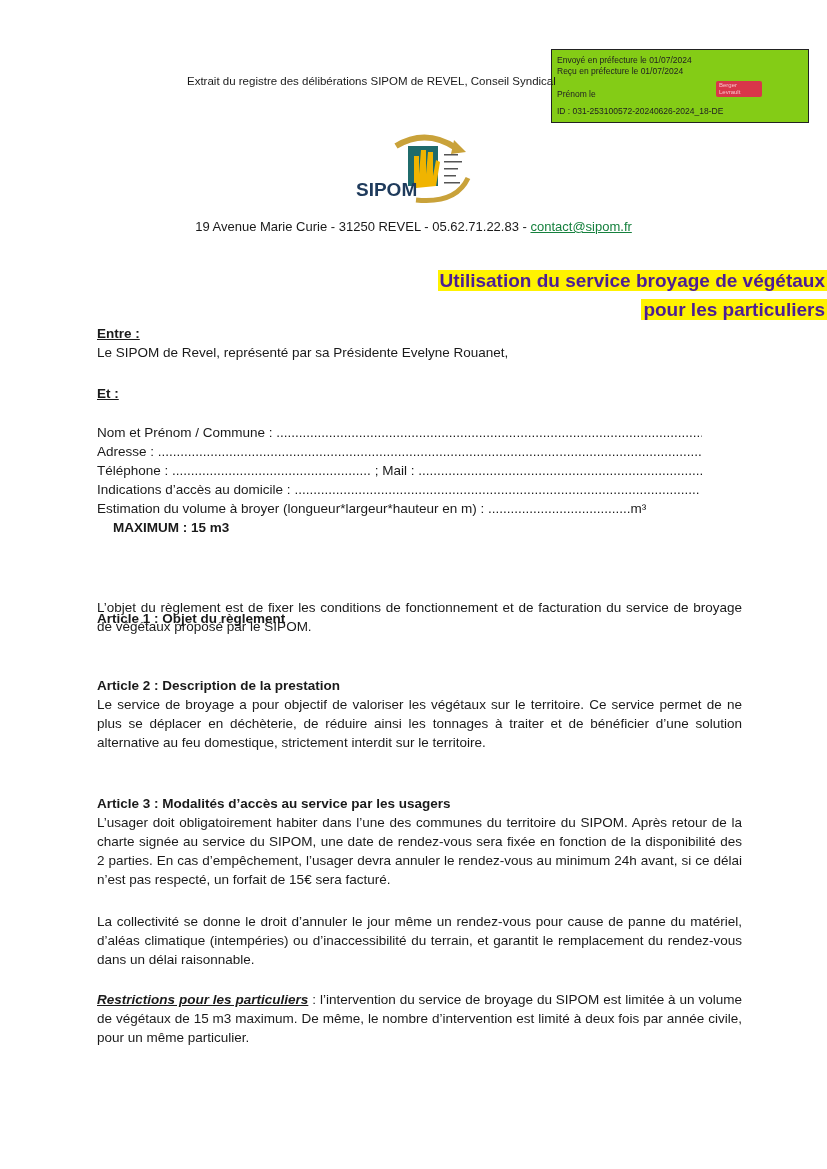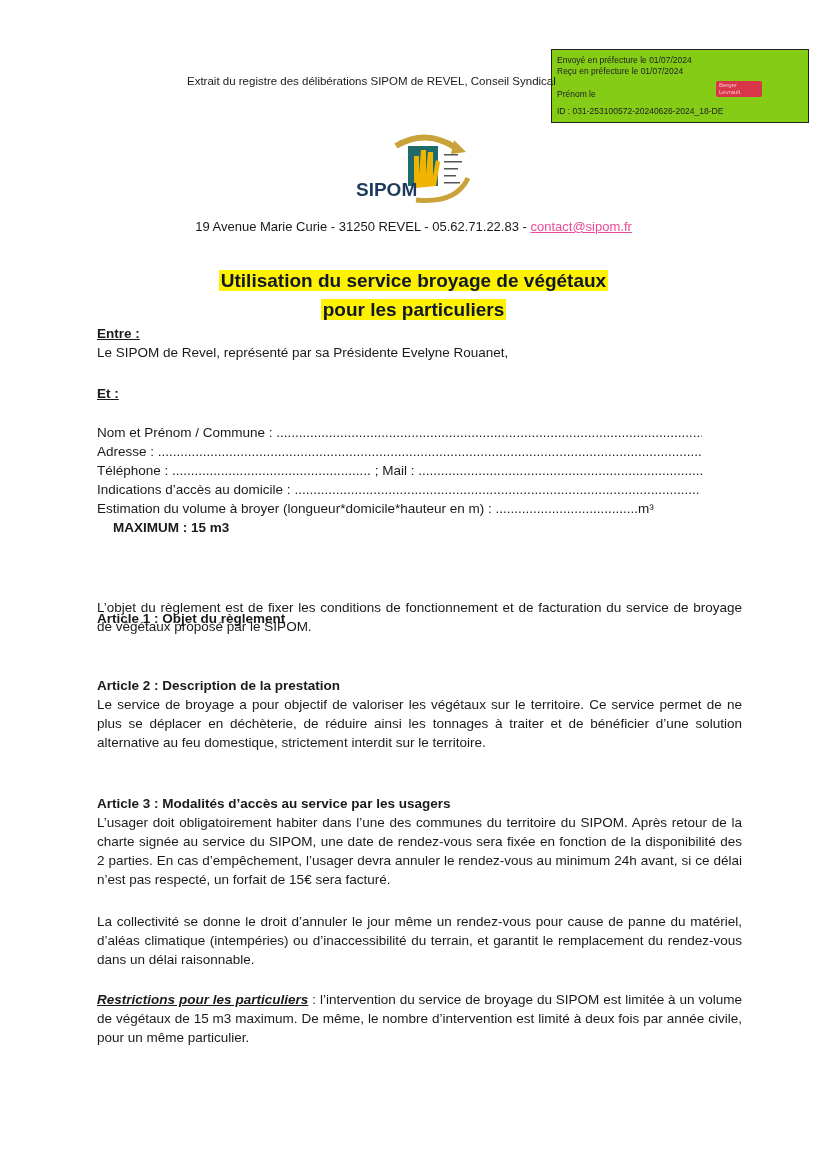--- a/index.html
+++ b/index.html
@@ -8,22 +8,22 @@
   .abs { position:absolute; }
   .stamp { left:551px; top:49px; width:256px; height:72px; border:1.5px solid #222;
            font-size:8.5px; color:#222; background:#84cc16; }
   .stamp div { position:absolute; left:5px; white-space:nowrap; }
   .stamp .s1 { top:5px; } .stamp .s2 { top:16px; } .stamp .s3 { top:39px; } .stamp .s4 { top:56px; }
   .berger { position:absolute; left:164px; top:31px; width:46px; height:16px; background:#d9364a;
             border-radius:2px; color:#f6c3c9; font-size:6px; line-height:7px; padding:1px 3px; box-sizing:border-box; }
   .extract { left:187px; top:75px; font-size:11.5px; white-space:nowrap; width:370px; overflow:hidden; }
   .logo { left:356px; top:134px; width:125px; height:72px; }
   .addr { left:0; width:827px; top:219px; text-align:center; font-size:13px; }
-  .addr a { color:#ec4899; text-decoration:underline; }
-  .title { left:0; width:827px; text-align:center; font-size:19px; font-weight:bold; color:#0f172a; }
+  .addr a { color:#15803d; text-decoration:underline; }
+  .title { left:0; width:827px; text-align:right; font-size:19px; font-weight:bold; color:#4c1d95; }
   .title span { background:#fff200; padding:0 2px; }
   .t1 { top:270px; } .t2 { top:299px; }
   .txt { left:97px; font-size:13.5px; line-height:19px; white-space:nowrap; }
   .u { text-decoration:underline; font-weight:bold; }
   .para { left:97px; width:645px; font-size:13.5px; line-height:19px; text-align:justify; }
   .b { font-weight:bold; }
   .restr { font-weight:bold; font-style:italic; text-decoration:underline; }
   .fline { left:97px; width:605px; font-size:13.5px; line-height:19px; white-space:nowrap; overflow:hidden; }
   .dots { letter-spacing:0; }
 </style>
@@ -66,21 +66,21 @@
 <div class="abs title t2"><span>pour les particuliers</span></div>
 
 <div class="abs txt u" style="top:324px;text-align:right;">Entre :</div>
 <div class="abs txt" style="top:343px;">Le SIPOM de Revel, représenté par sa Présidente Evelyne Rouanet,</div>
 <div class="abs txt u" style="top:384px;">Et :</div>
 
 <div class="abs fline" style="top:423px;"><span>Nom et Prénom / Commune :</span> <span class="dots">..........................................................................................................................</span></div>
 <div class="abs fline" style="top:442px;"><span>Adresse :</span> <span class="dots">...............................................................................................................................................................</span></div>
 <div class="abs fline" style="top:461px;"><span>Téléphone :</span> <span class="dots">.....................................................</span> <span>; Mail :</span> <span class="dots">............................................................................</span></div>
 <div class="abs fline" style="top:480px;"><span>Indications d’accès au domicile :</span> <span class="dots">............................................................................................................</span></div>
-<div class="abs txt" style="top:499px;"><span>Estimation du volume à broyer (longueur*domicile*hauteur en m) :</span> <span class="dots">......................................</span><span>m³</span></div>
+<div class="abs txt" style="top:499px;"><span>Estimation du volume à broyer (longueur*largeur*hauteur en m) :</span> <span class="dots">......................................</span><span>m³</span></div>
 <div class="abs txt b" style="top:518px;padding-left:16px;">MAXIMUM : 15 m3</div>
 
 <div class="abs txt b" style="top:609px;">Article 1 : Objet du règlement</div>
 <div class="abs para" style="top:598px;">L’objet du règlement est de fixer les conditions de fonctionnement et de facturation du service de broyage de végétaux proposé par le SIPOM.</div>
 
 <div class="abs txt b" style="top:676px;">Article 2 : Description de la prestation</div>
 <div class="abs para" style="top:695px;">Le service de broyage a pour objectif de valoriser les végétaux sur le territoire. Ce service permet de ne plus se déplacer en déchèterie, de réduire ainsi les tonnages à traiter et de bénéficier d’une solution alternative au feu domestique, strictement interdit sur le territoire.</div>
 
 <div class="abs txt b" style="top:794px;">Article 3 : Modalités d’accès au service par les usagers</div>
 <div class="abs para" style="top:813px;">L’usager doit obligatoirement habiter dans l’une des communes du territoire du SIPOM. Après retour de la charte signée au service du SIPOM, une date de rendez-vous sera fixée en fonction de la disponibilité des 2 parties. En cas d’empêchement, l’usager devra annuler le rendez-vous au minimum 24h avant, si ce délai n’est pas respecté, un forfait de 15€ sera facturé.</div>

